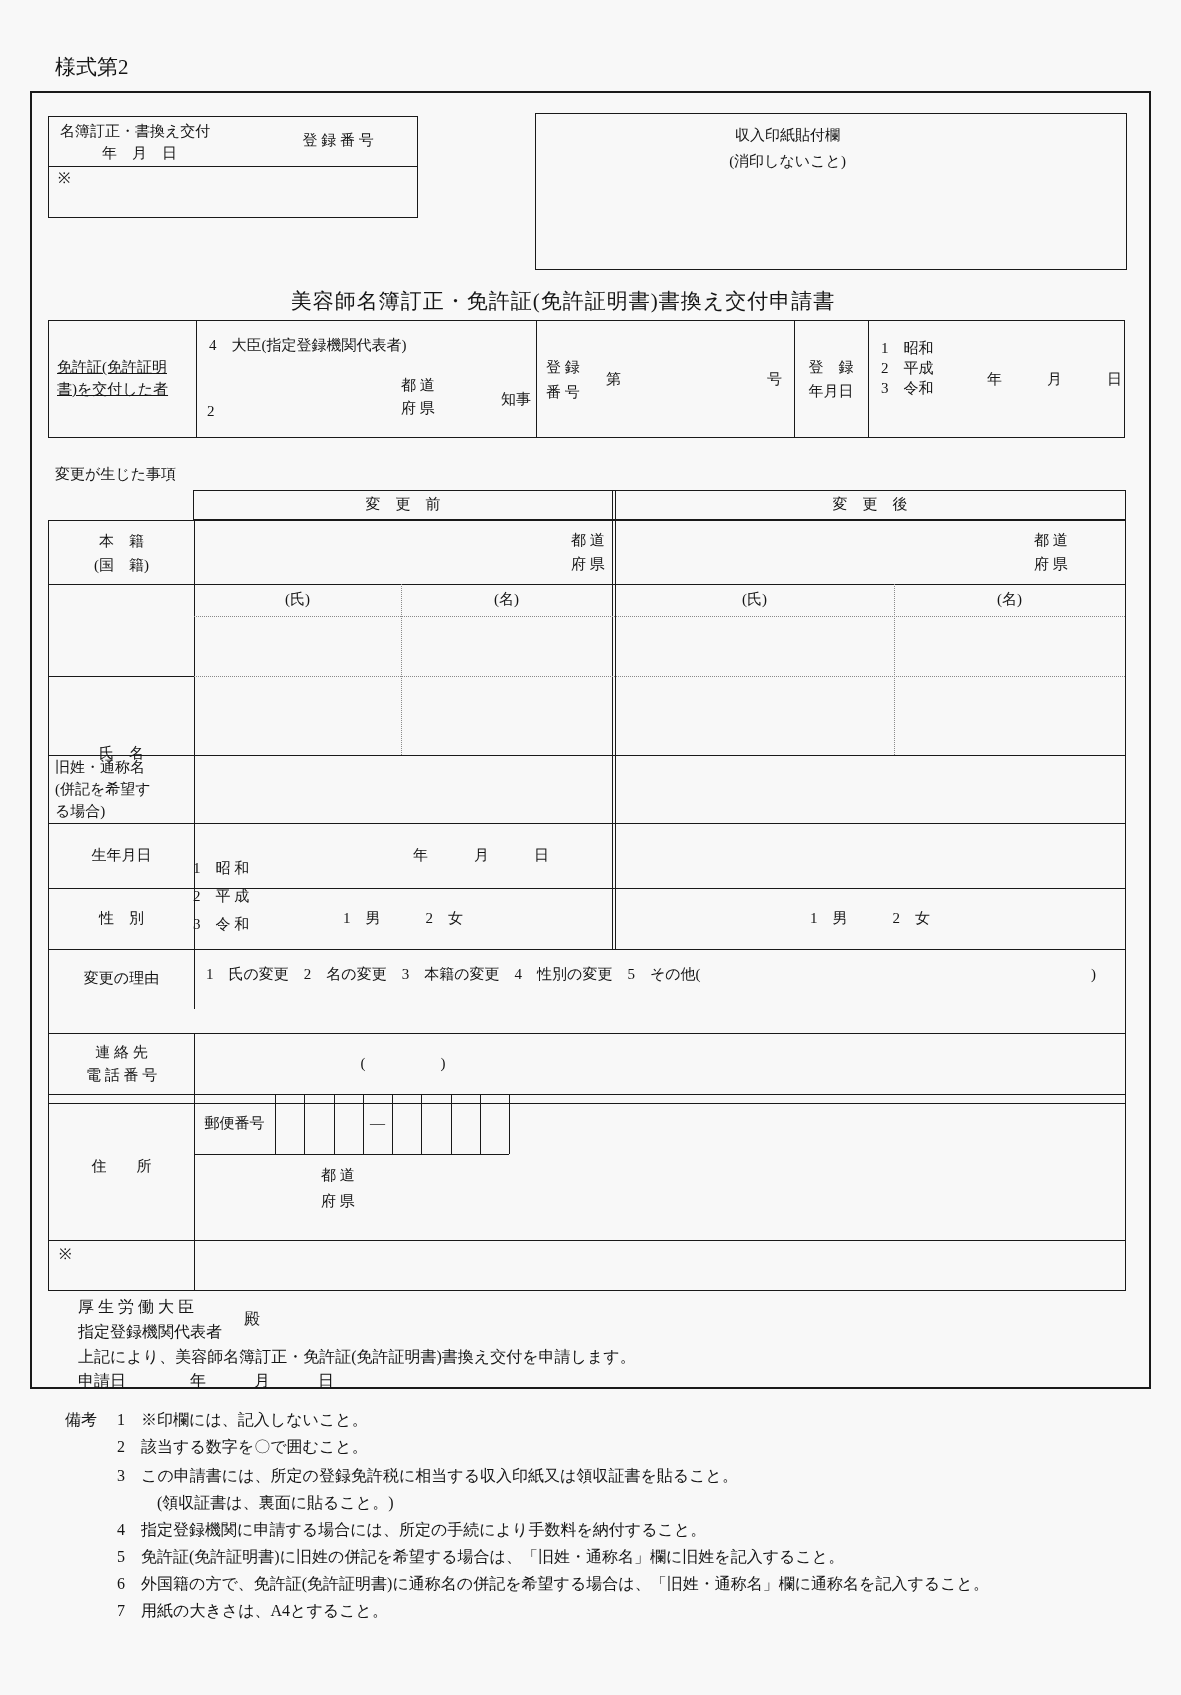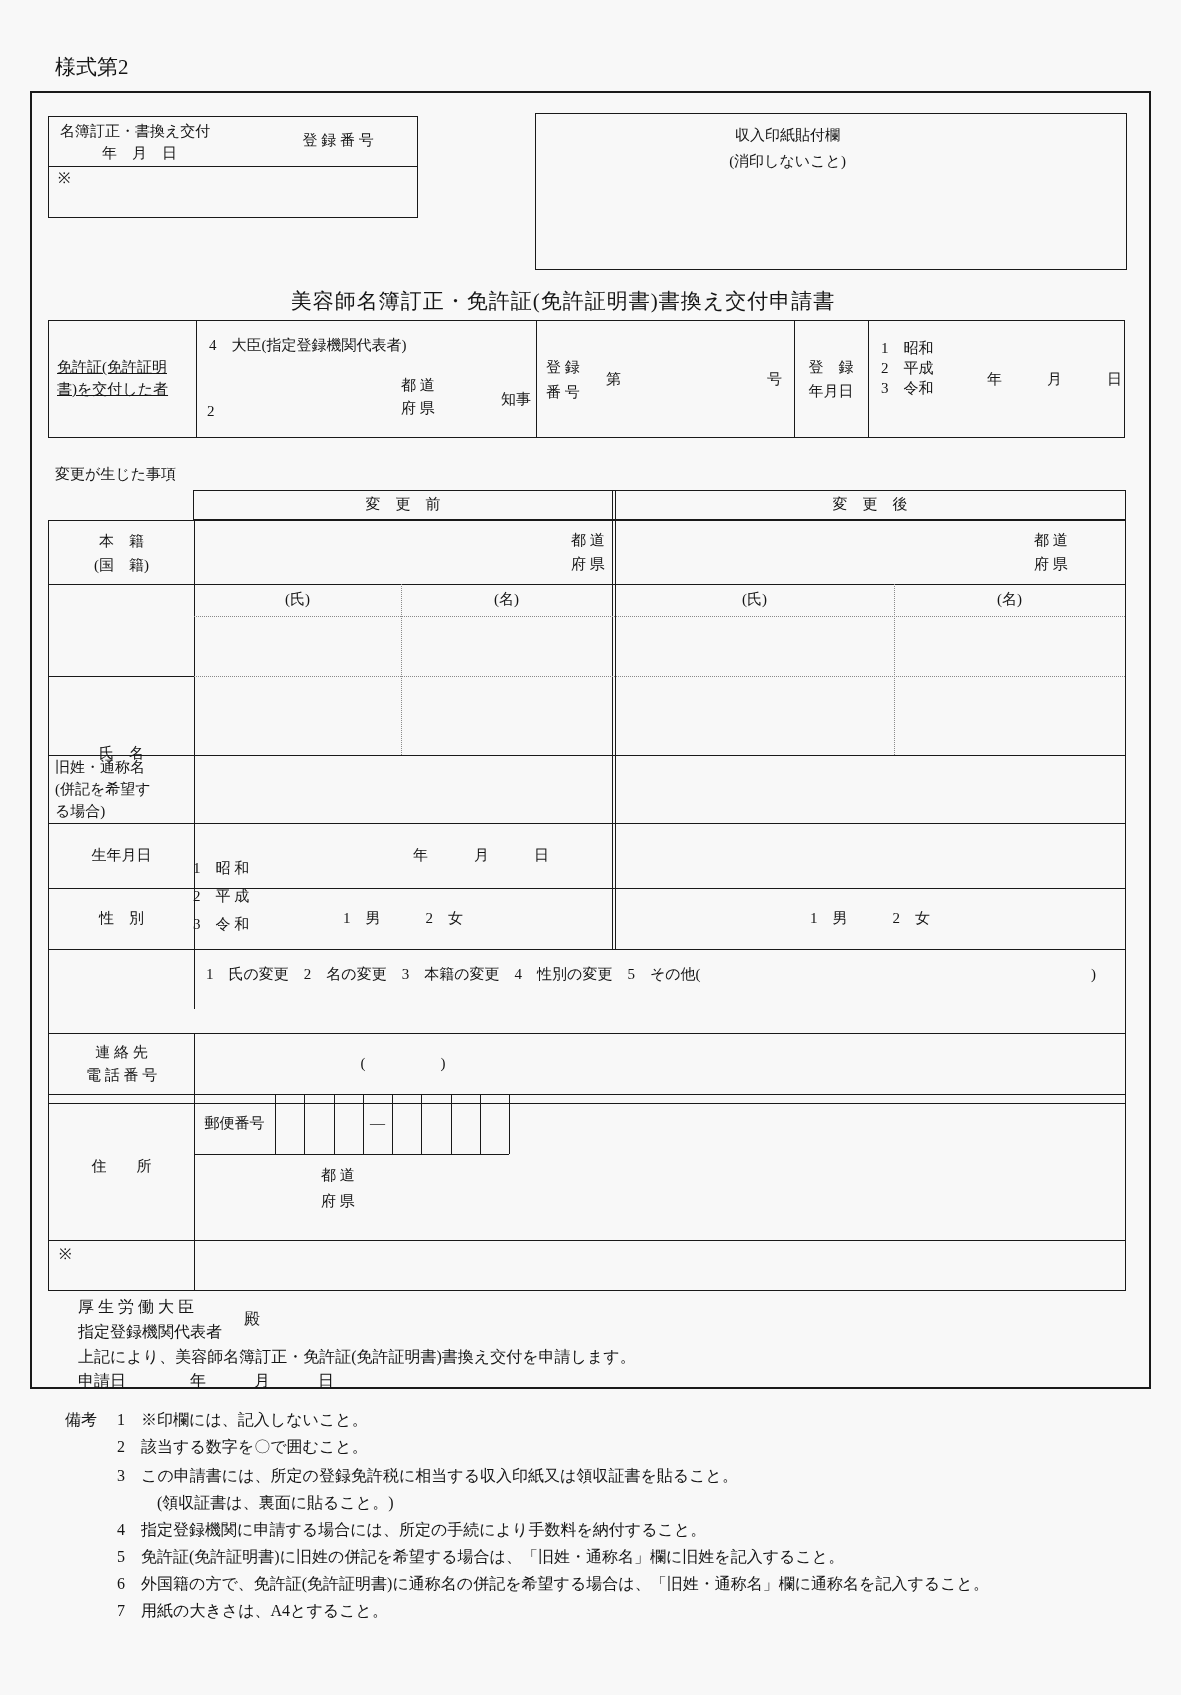--- a/index.html
+++ b/index.html
@@ -117,20 +117,21 @@
     <div class="cell" style="left:0; top:302px; width:145px; height:65px;">生年月日</div>
     <div class="txt" style="left:144px; top:305px; line-height:28px;margin-top:28px;">1　昭 和
 2　平 成
 3　令 和</div>
     <div class="txt" style="left:364px; top:324px;">年</div>
     <div class="txt" style="left:425px; top:324px;">月</div>
     <div class="txt" style="left:485px; top:324px;">日</div>
     <div class="cell" style="left:0; top:367px; width:145px; height:61px;">性　別</div>
     <div class="cell" style="left:145px; top:367px; width:418px; height:61px;">1　男　　　2　女</div>
     <div class="cell" style="left:566px; top:367px; width:510px; height:61px;">1　男　　　2　女</div>
+    <div class="cell" style="left:0; top:428px; width:145px; height:60px;">変更の理由</div>
     <div class="txt" style="left:157px; top:443px;">1　氏の変更　2　名の変更　3　本籍の変更　4　性別の変更　5　その他(</div>
     <div class="txt" style="left:1042px; top:443px;">)</div>
   </div>
 
   <div class="bx" style="left:48px; top:1033px; width:1078px; height:258px;">
     <div class="vl" style="left:145px; top:0; height:256px;"></div>
     <div class="hl" style="left:0; top:60px; width:1076px;"></div>
     <div class="hl" style="left:0; top:206px; width:1076px;"></div>
 
     <div class="hl" style="left:145px; top:120px; width:315px;"></div>

